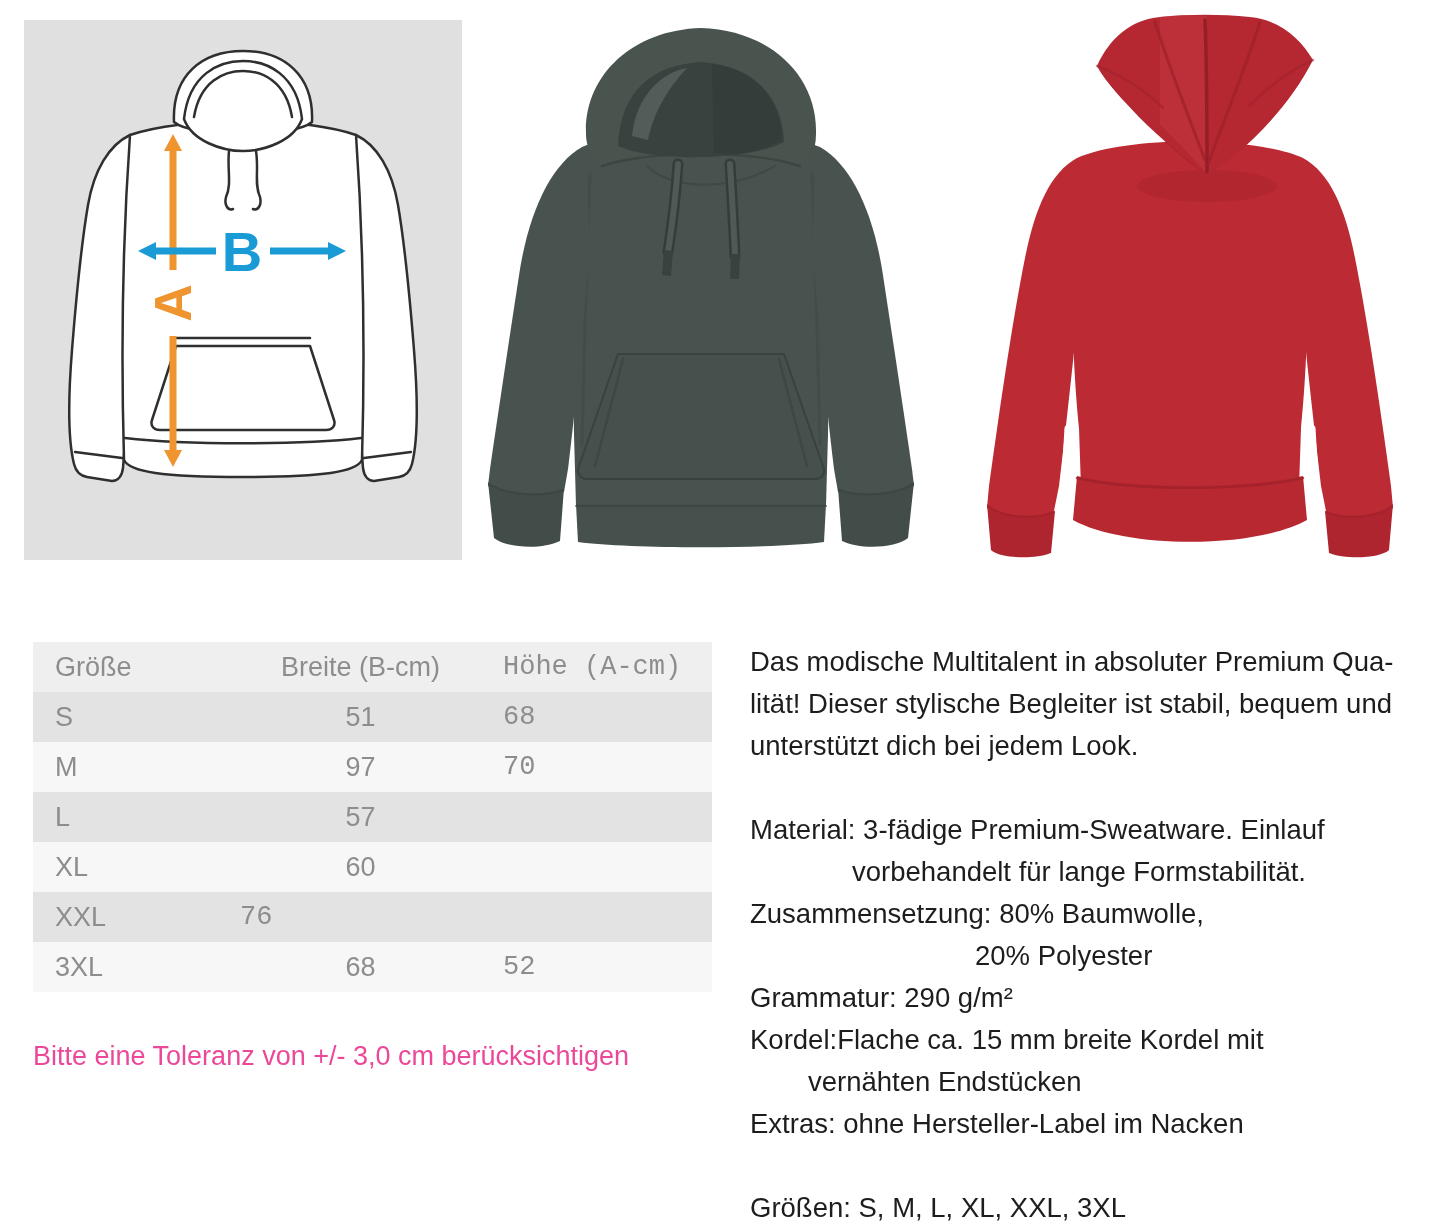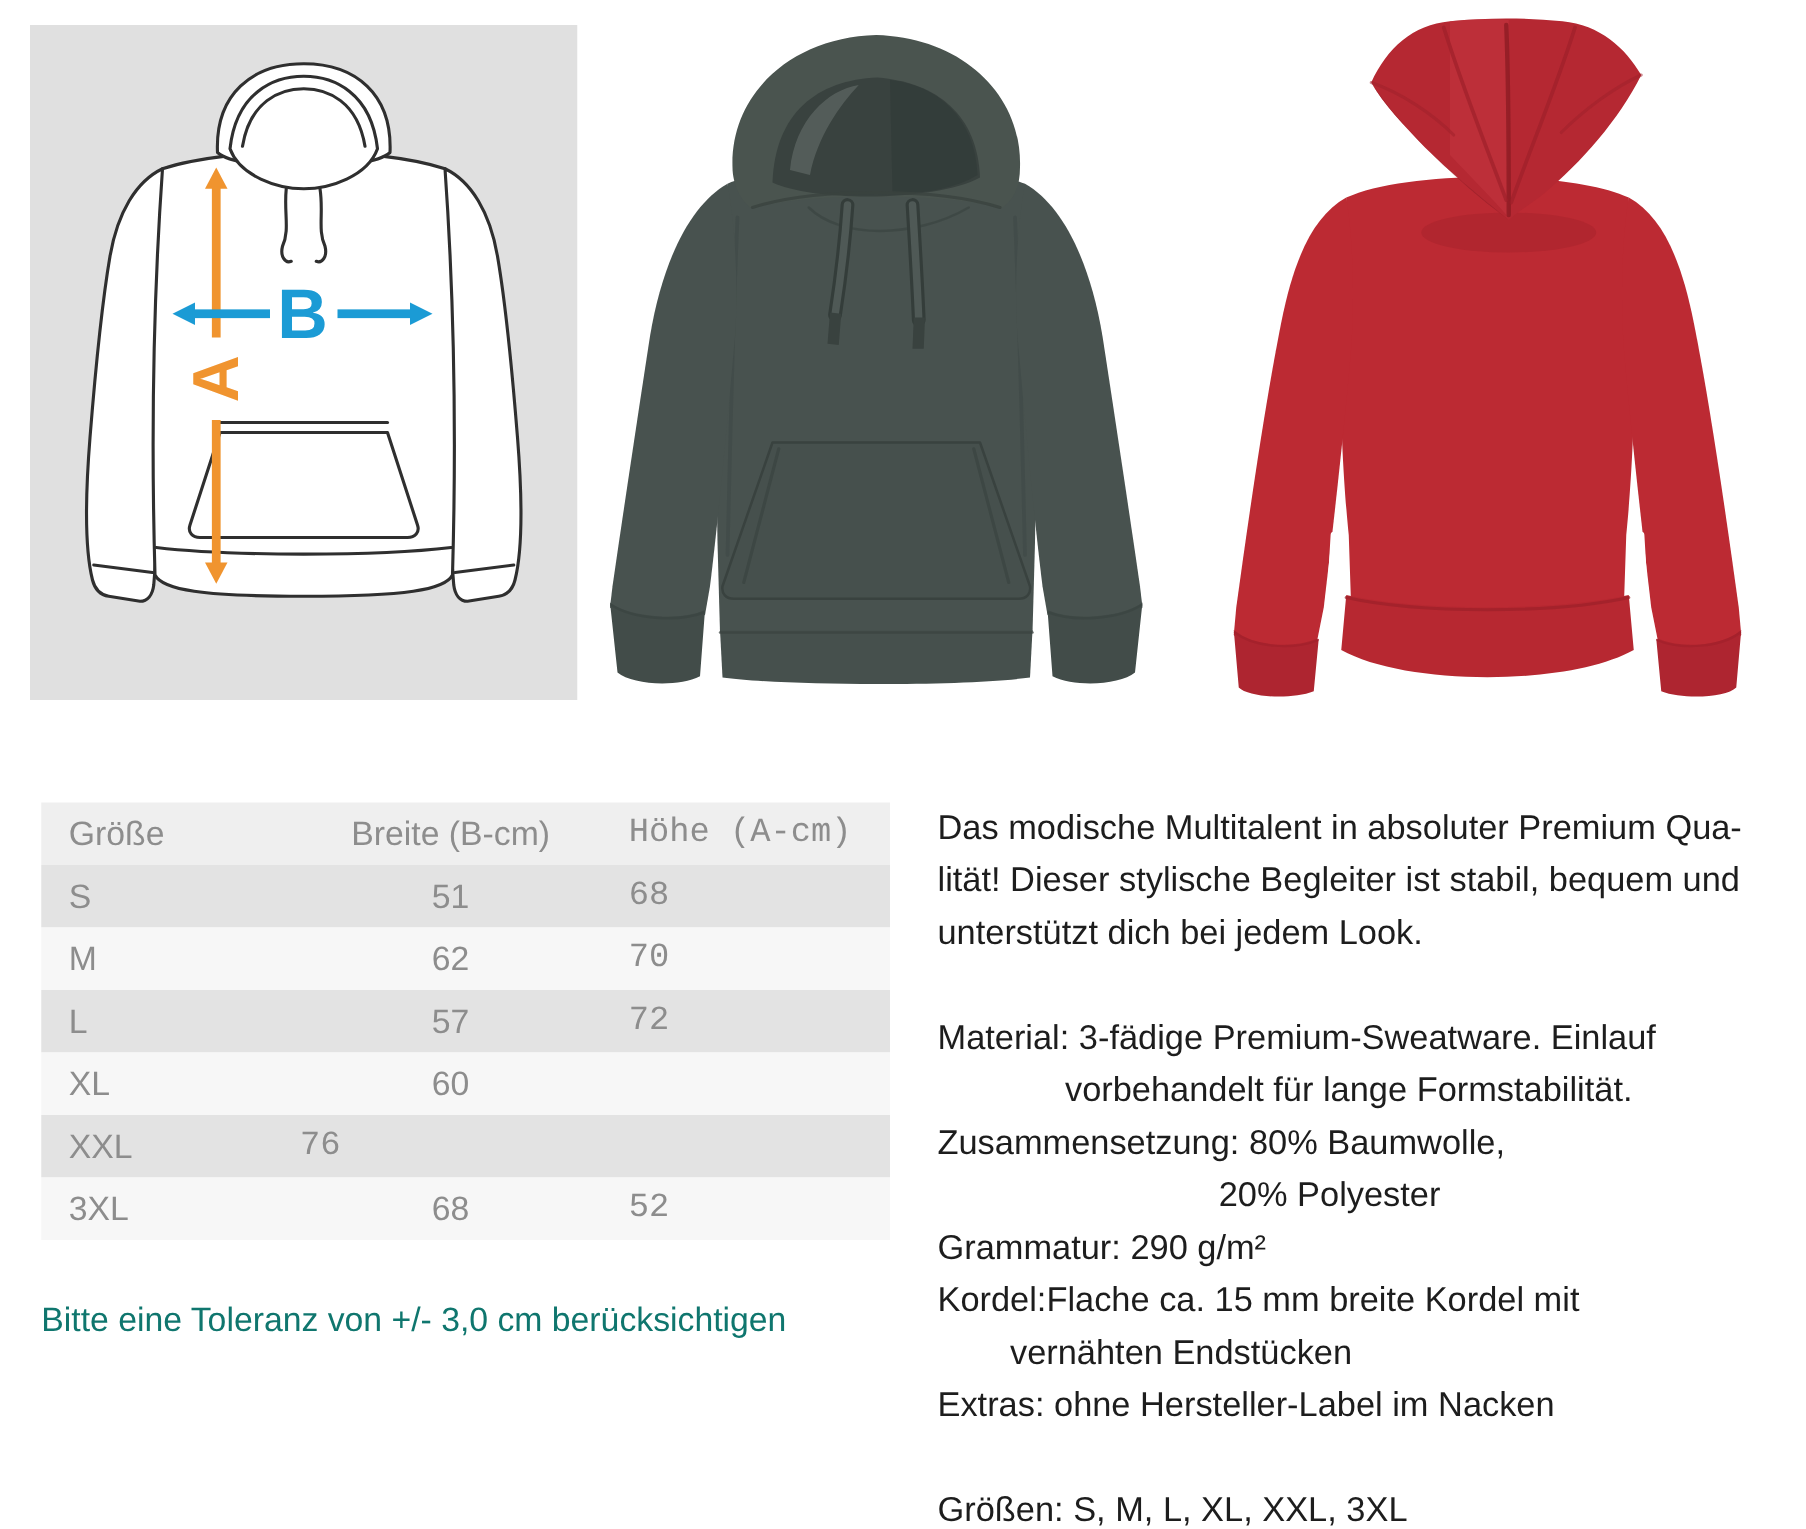--- a/index.html
+++ b/index.html
@@ -16,21 +16,21 @@
   .size-table{left:33px;top:642px;width:679px;font-size:27px;color:#8d8d8d;}
   .t-row{display:flex;height:50px;align-items:center;}
   .t-row span{display:block;box-sizing:border-box;white-space:nowrap;}
   .c1{width:185px;padding-left:22px;}
   .c2{width:263px;padding-left:22px;text-align:center;}
   .c3{flex:1;padding-left:22px;font-family:Liberation Mono, monospace;}
   .row-head{background:#efefef;}
   .row-a{background:#e3e3e3;}
   .row-b{background:#f7f7f7;}
   
-  .tolerance{left:33px;top:1038px;font-size:27px;line-height:36px;color:#0f766e;white-space:nowrap;}
+  .tolerance{left:33px;top:1038px;font-size:27px;line-height:36px;color:#ec4899;white-space:nowrap;}
   
   .description{left:750px;top:641px;width:700px;font-size:27.5px;color:#1d1d1d;}
   .d-line{height:42px;line-height:42px;white-space:nowrap;}
   .d-sp{height:42px;}
   .ind-a{padding-left:102px;}
   .ind-b{padding-left:225px;}
   .ind-c{padding-left:58px;}
 </style>
 </head>
 <body>
@@ -162,27 +162,26 @@
     <span class="c2">Breite (B-cm)</span>
     <span class="c3">Höhe (A-cm)</span>
   </div>
   <div class="t-row row-a">
     <span class="c1">S</span>
     <span class="c2">51</span>
     <span class="c3">68</span>
   </div>
   <div class="t-row row-b">
     <span class="c1">M</span>
-    <span class="c2">62</span>
+    <span class="c2">97</span>
     <span class="c3">70</span>
   </div>
   <div class="t-row row-a">
     <span class="c1">L</span>
     <span class="c2">57</span>
-    <span class="c3">72</span>
   </div>
   <div class="t-row row-b">
     <span class="c1">XL</span>
     <span class="c2">60</span>
   </div>
   <div class="t-row row-a">
     <span class="c1">XXL</span>
     <span class="c3">76</span>
   </div>
   <div class="t-row row-b">

